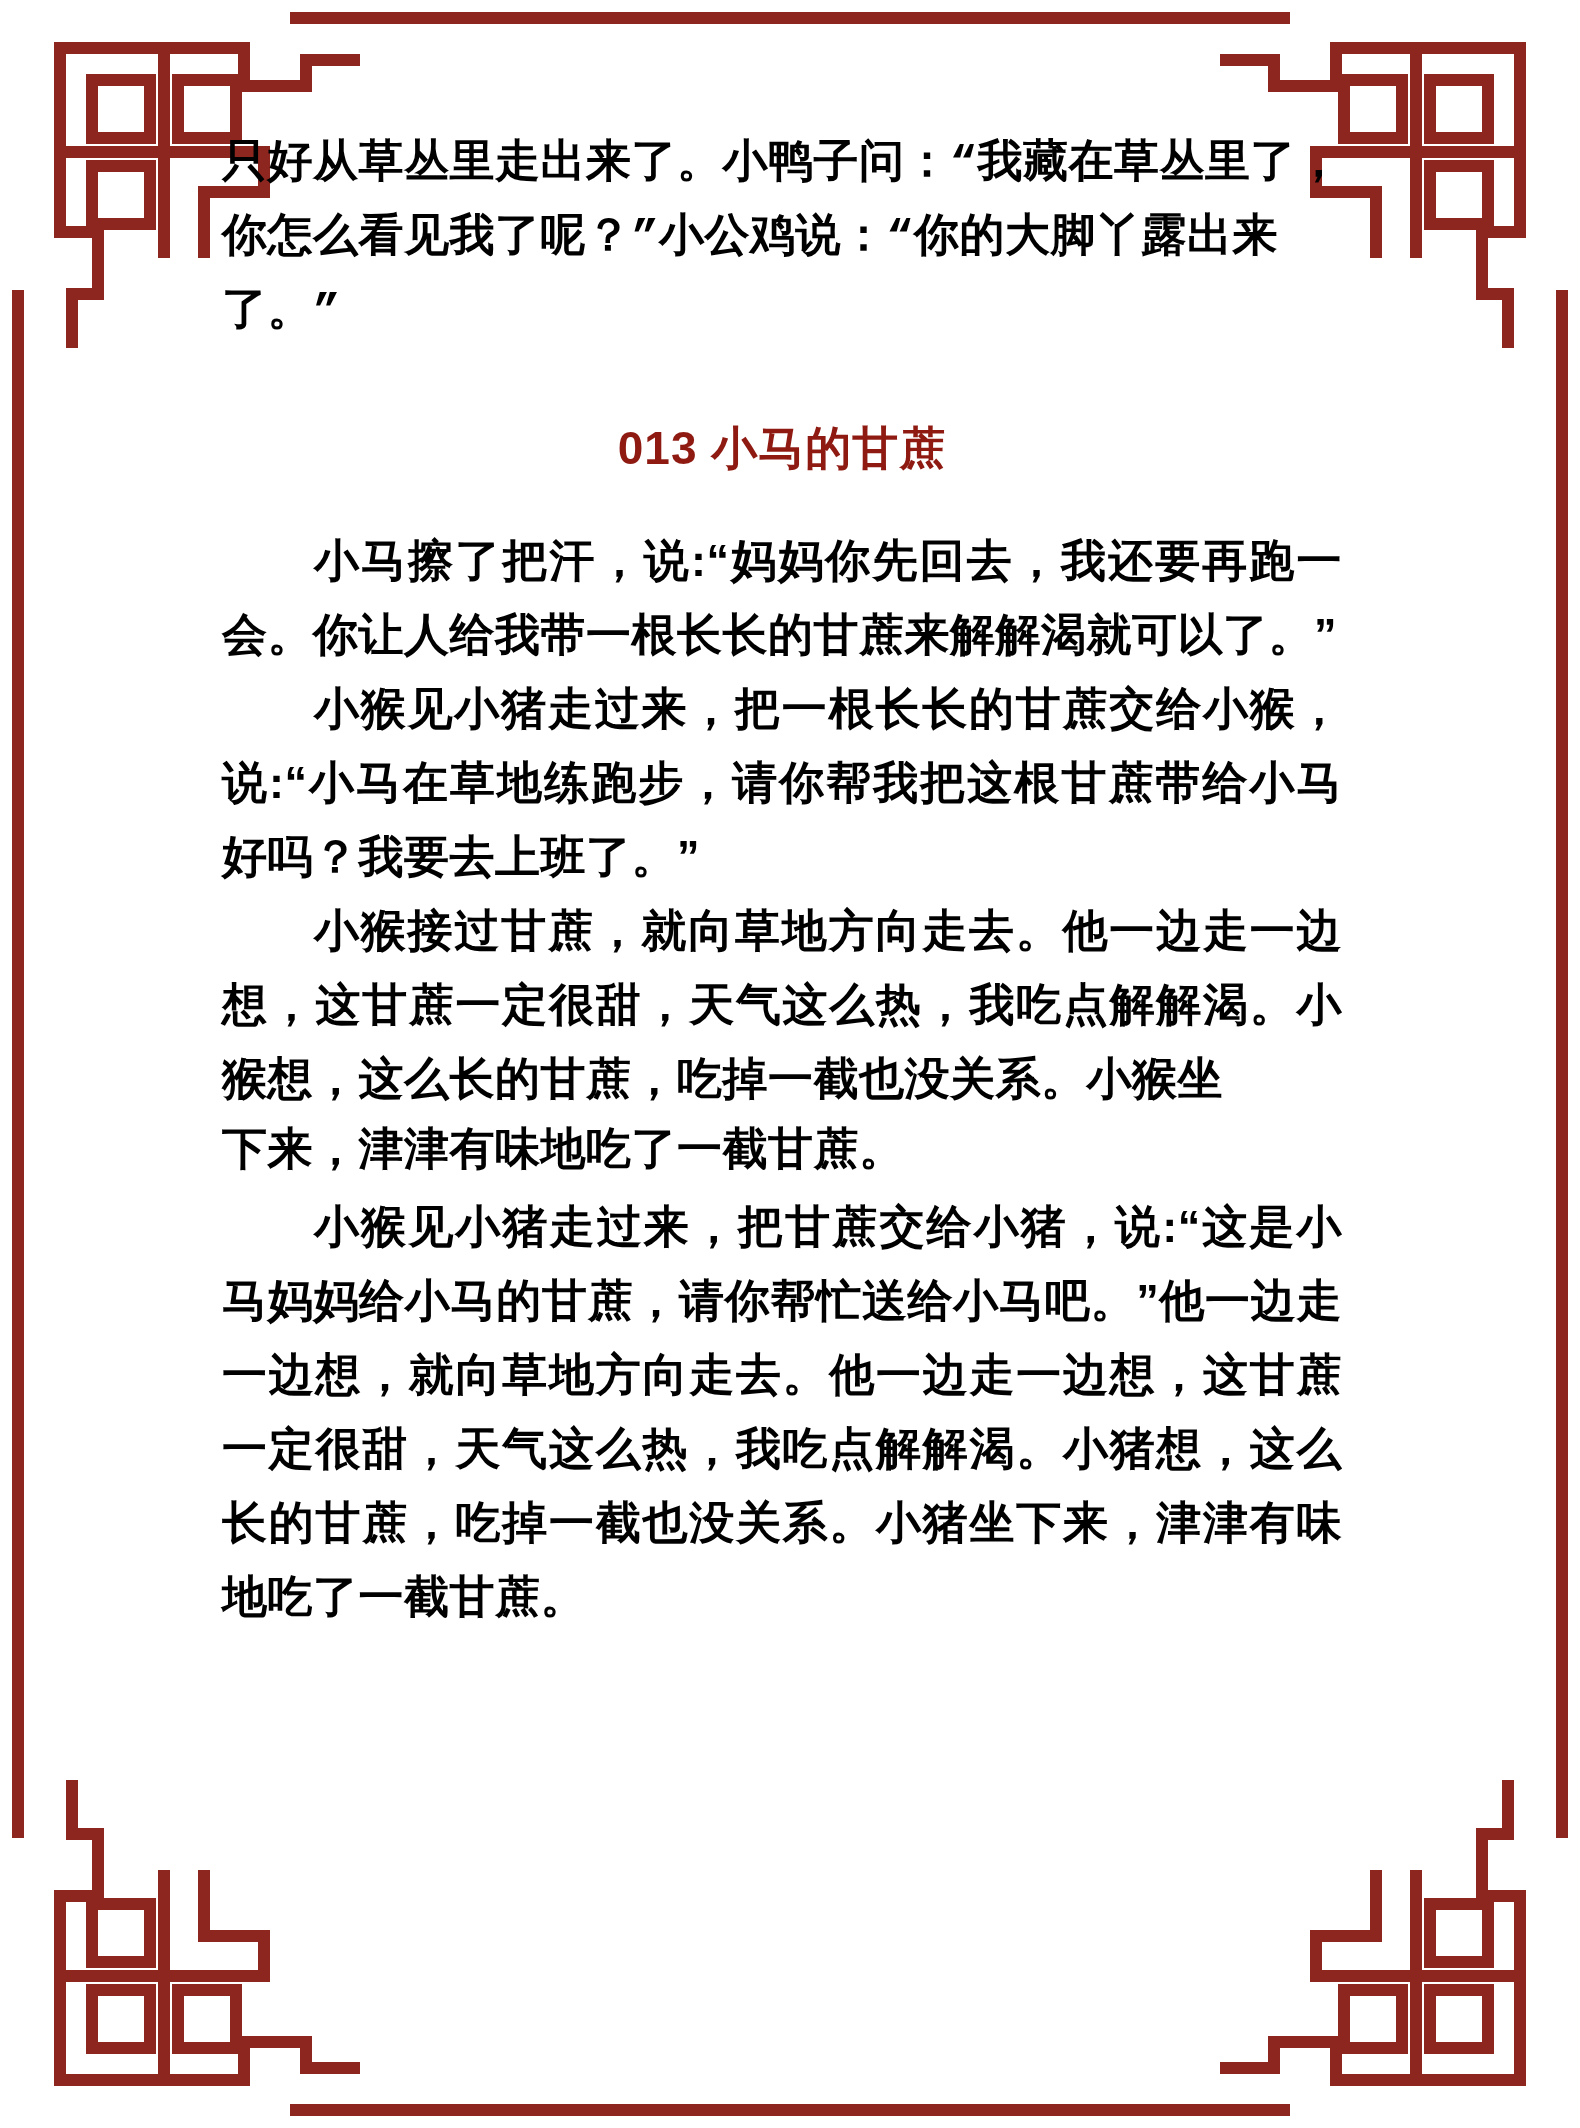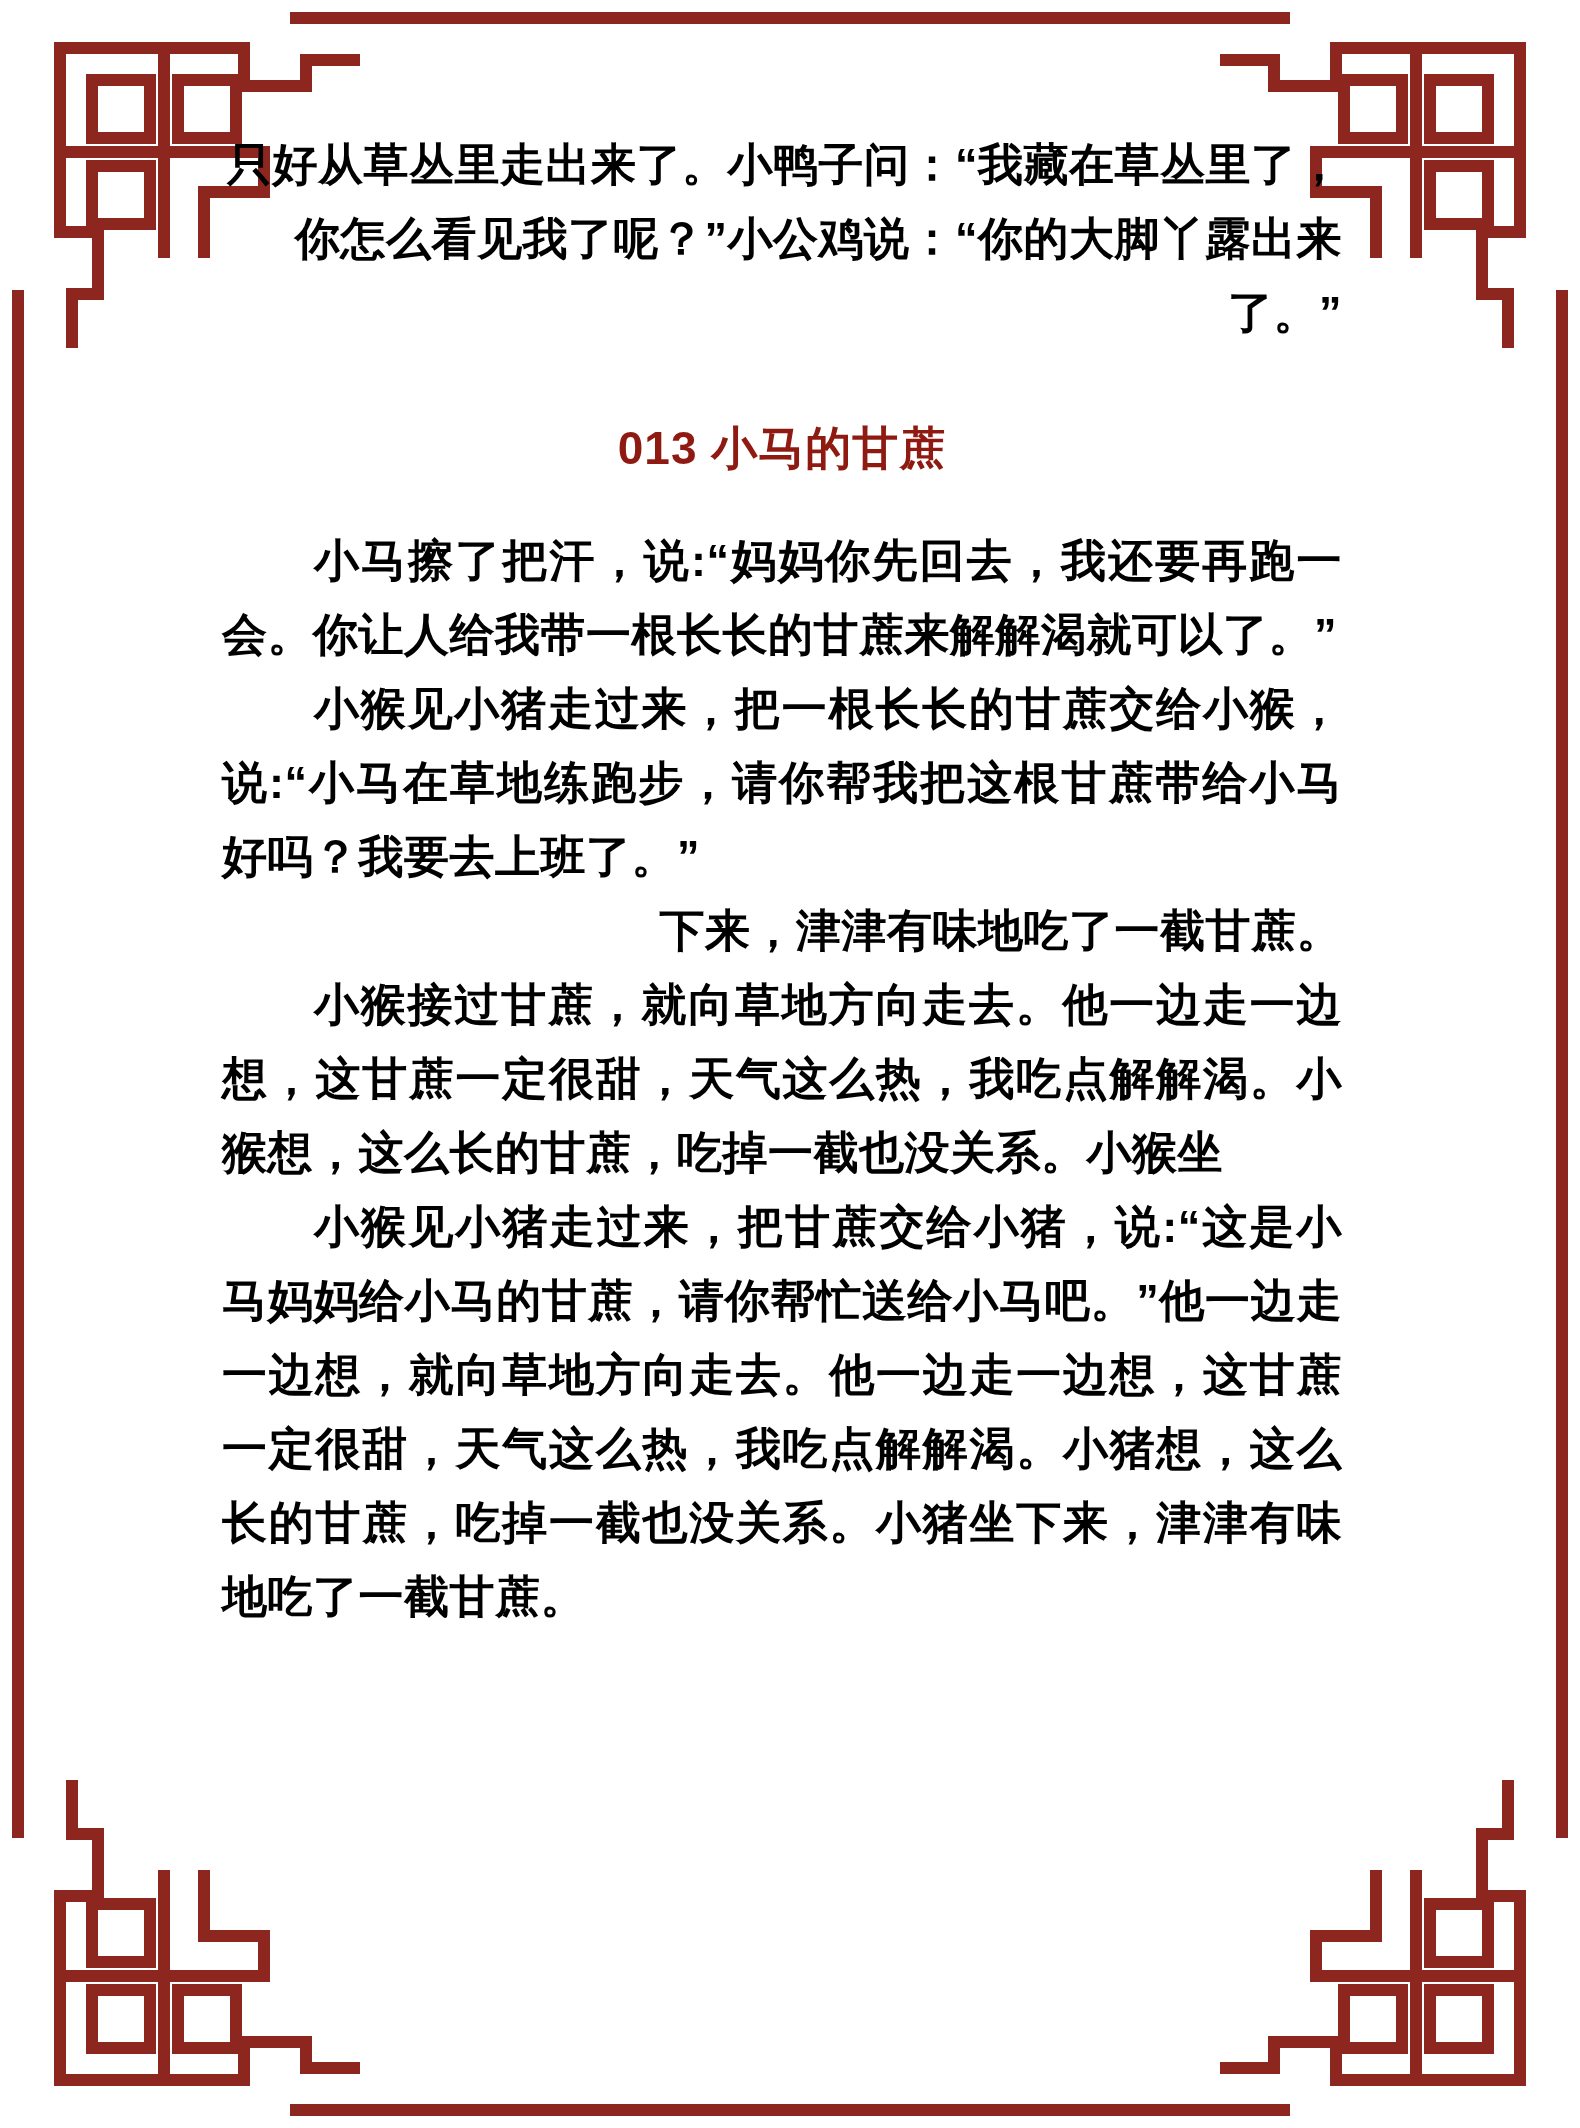--- a/index.html
+++ b/index.html
@@ -50,21 +50,22 @@
     margin: 0 0 0 0;
     font-family: "Liberation Sans", "DejaVu Sans", sans-serif;
     -webkit-font-smoothing: none;
   }
 
   .para.indent {
     text-indent: 92px;
   }
 
   .para.nojust {
-    text-align: right;
+    text-align: left;
+    font-family: Liberation Mono, monospace;
   }
 
   .chapter-title {
     text-align: center;
     color: #8e1a12;
     font-size: 46px;
     font-weight: bold;
     line-height: 60px;
     letter-spacing: 1px;
     margin: 0;
@@ -134,19 +135,19 @@
   <div class="content">
 
     <p class="para nojust">只好从草丛里走出来了。小鸭子问：“我藏在草丛里了，你怎么看见我了呢？”小公鸡说：“你的大脚丫露出来了。”</p>
 
     <div class="title-block">
       <h1 class="chapter-title">013 小马的甘蔗</h1>
     </div>
 
     <p class="para indent">小马擦了把汗，说:“妈妈你先回去，我还要再跑一会。你让人给我带一根长长的甘蔗来解解渴就可以了。”</p>
     <p class="para indent">小猴见小猪走过来，把一根长长的甘蔗交给小猴，说:“小马在草地练跑步，请你帮我把这根甘蔗带给小马好吗？我要去上班了。”</p>
+    <p class="para indent">小猴接过甘蔗，就向草地方向走去。他一边走一边想，这甘蔗一定很甜，天气这么热，我吃点解解渴。小猴想，这么长的甘蔗，吃掉一截也没关系。小猴坐</p>
     <p class="para nojust">下来，津津有味地吃了一截甘蔗。</p>
-    <p class="para indent">小猴接过甘蔗，就向草地方向走去。他一边走一边想，这甘蔗一定很甜，天气这么热，我吃点解解渴。小猴想，这么长的甘蔗，吃掉一截也没关系。小猴坐</p>
     <p class="para indent">小猴见小猪走过来，把甘蔗交给小猪，说:“这是小马妈妈给小马的甘蔗，请你帮忙送给小马吧。”他一边走一边想，就向草地方向走去。他一边走一边想，这甘蔗一定很甜，天气这么热，我吃点解解渴。小猪想，这么长的甘蔗，吃掉一截也没关系。小猪坐下来，津津有味地吃了一截甘蔗。</p>
 
   </div>
 
 </div>
 
 </body></html>

